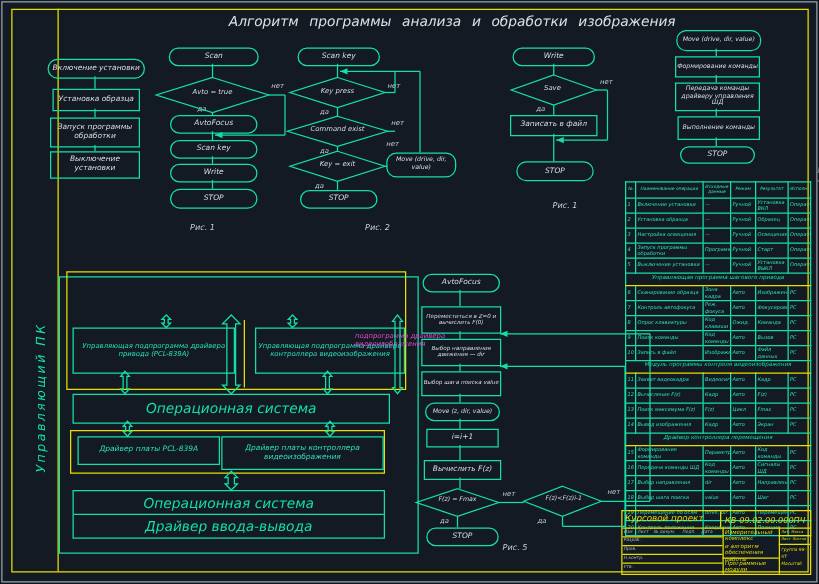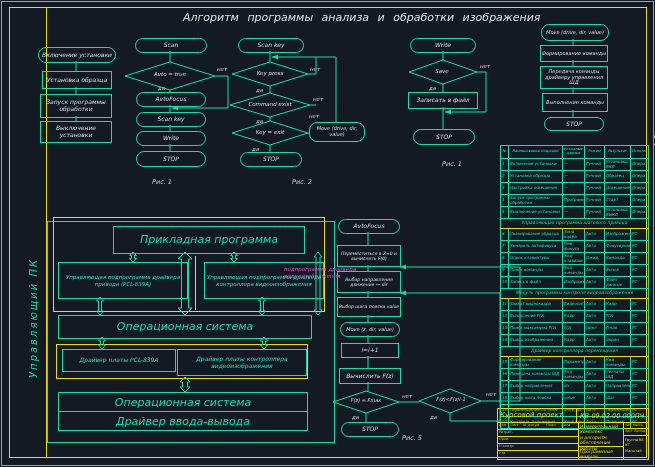--- a/index.html
+++ b/index.html
@@ -88,21 +88,20 @@
   <div class="n" style="left:540px;top:45px;width:66px;height:15px;font-size:5px;">Формирование команды</div>
   <div class="n" style="left:540px;top:66px;width:66px;height:21px;font-size:5px;">Передача команды драйверу управления ШД</div>
   <div class="n" style="left:542px;top:93px;width:64px;height:17px;font-size:5px;">Выполнение команды</div>
   <div class="n r" style="left:544px;top:117px;width:58px;height:12px;">STOP</div>
   <div class="lbl" style="left:626px;top:132px;padding-left:28px;">Рис. 4</div>
 
   <div class="vert">Управляющий ПК</div>
   <div class="gbox" style="left:47px;top:221px;width:286px;height:220px;"></div>
   <div class="ybox" style="left:53px;top:217px;width:270px;height:93px;"></div>
   <div class="stl" style="left:195px;top:256px;height:54px;border-left:1px solid var(--y);"></div>
-  <div class="n bigtxt" style="left:113px;top:226px;width:190px;height:26px;">Прикладная программа</div>
   <div class="n" style="left:58px;top:262px;width:128px;height:35px;font-size:5.5px;color:#28e0bc;">Управляющая подпрограмма драйвера привода (PCL-839A)</div>
   <div class="n" style="left:204px;top:262px;width:118px;height:35px;font-size:5.5px;color:#28e0bc;">Управляющая подпрограмма драйвера контроллера видеоизображения</div>
   <div class="echo" style="left:284px;top:266px;width:78px;">подпрограмма драйвера видеоизображения</div>
   <div class="n bigtxt" style="left:58px;top:315px;width:252px;height:22px;">Операционная система</div>
   <div class="ybox" style="left:56px;top:344px;width:250px;height:33px;"></div>
   <div class="n" style="left:62px;top:349px;width:112px;height:21px;font-size:6px;color:#28e0bc;">Драйвер платы PCL-839A</div>
   <div class="n" style="left:177px;top:349px;width:128px;height:25px;font-size:6px;color:#28e0bc;">Драйвер платы контроллера видеоизображения</div>
   <div class="gbox" style="left:58px;top:392px;width:248px;height:37px;">
     <div class="bigtxt" style="height:18px;border-bottom:1px solid var(--g);display:flex;align-items:center;justify-content:center;">Операционная система</div>
     <div class="bigtxt" style="height:18px;display:flex;align-items:center;justify-content:center;font-style:italic;">Драйвер ввода-вывода</div>

